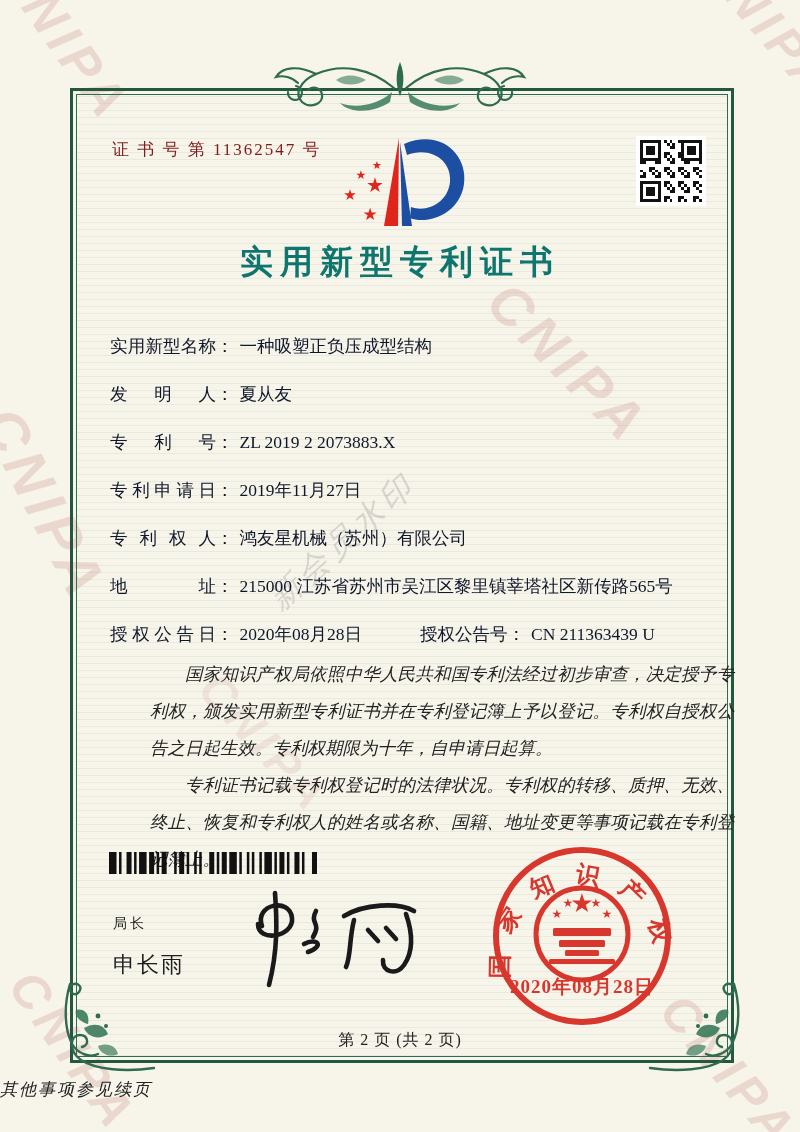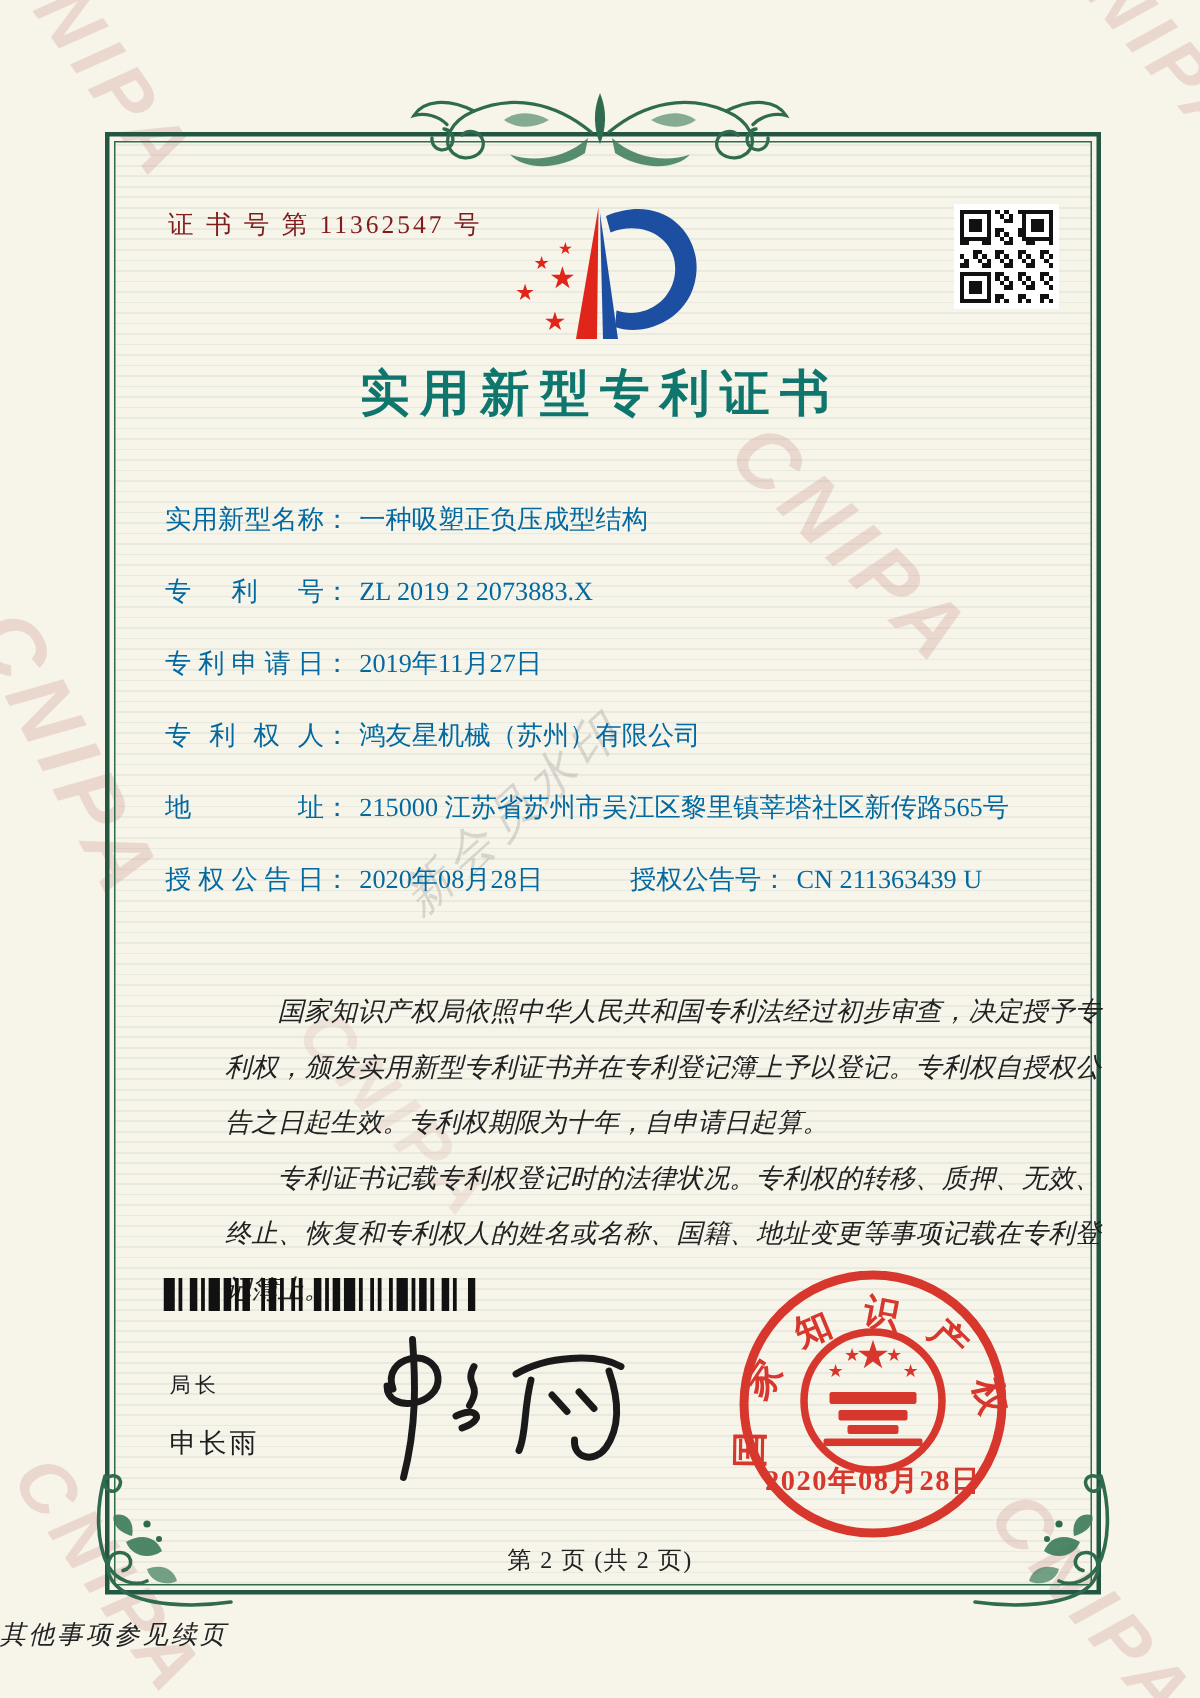--- a/index.html
+++ b/index.html
@@ -44,38 +44,38 @@
     background:#fff; padding:4px;
   }
   #qr-box svg { width:62px; height:62px; shape-rendering:crispEdges; }
   #logo { position:absolute; left:328px; top:122px; width:150px; height:114px; }
   #page-title {
     position:absolute; left:0; right:0; top:240px; text-align:center;
     font-size:33px; font-weight:bold; letter-spacing:7px; color:#0f766e;
   }
   
   #fields { position:absolute; left:110px; top:334px; width:586px; }
-  .field { position:relative; height:26px; margin-bottom:22px; font-size:17.5px; color:#0369a1; }
+  .field { position:relative; height:26px; margin-bottom:22px; font-size:17.5px; color:#0f172a; }
   .flabel { display:inline-block; width:106px; text-align:justify; text-align-last:justify; }
   .fcolon { margin-right:6px; }
   .fgroup2 { position:absolute; left:310px; top:0; }
   
   #body-text {
     position:absolute; left:109px; top:656px; width:584px;
     font-size:17.5px; line-height:37px; font-style:italic; color:#222;
     text-align:justify;
     margin-left:41px;
   }
   #body-text p { text-indent:2em; }
   
   #barcode { position:absolute; left:109px; top:852px; width:208px; height:22px; }
   #barcode svg { width:100%; height:100%; }
   
   #issuer-title { position:absolute; left:113px; top:915px; font-size:14px; letter-spacing:3px; }
-  #issuer-name  { position:absolute; left:113px; top:950px; font-size:18px; letter-spacing:2px;text-align:right; }
+  #issuer-name  { position:absolute; left:113px; top:950px; font-size:22px; letter-spacing:2px;text-align:right; }
   #signature { position:absolute; left:232px; top:888px; width:200px; height:102px; }
   
   #seal { position:absolute; left:486px; top:846px; width:192px; height:186px; opacity:.92; }
   #seal-date {
     position:absolute; left:0; right:0; top:128px; text-align:center;
     font-size:19px; font-weight:bold; color:#d5281e; letter-spacing:1px;
   }
   
   #page-info {
     position:absolute; left:0; right:0; top:1030px; text-align:center;
@@ -266,20 +266,23 @@
     </g>
   </svg>
 
   <div id="page-title">实用新型专利证书</div>
 
   <div id="fields">
     <div class="field">
       <span class="flabel">实用新型名称</span><span class="fcolon">：</span><span>一种吸塑正负压成型结构</span>
     </div>
     <div class="field">
+      <span class="flabel">发明人</span><span class="fcolon">：</span><span>夏从友</span>
+    </div>
+    <div class="field">
       <span class="flabel">专利号</span><span class="fcolon">：</span><span>ZL 2019 2 2073883.X</span>
     </div>
     <div class="field">
       <span class="flabel">专利申请日</span><span class="fcolon">：</span><span>2019年11月27日</span>
     </div>
     <div class="field">
       <span class="flabel">专利权人</span><span class="fcolon">：</span><span>鸿友星机械（苏州）有限公司</span>
     </div>
     <div class="field">
       <span class="flabel">地址</span><span class="fcolon">：</span><span>215000 江苏省苏州市吴江区黎里镇莘塔社区新传路565号</span>

